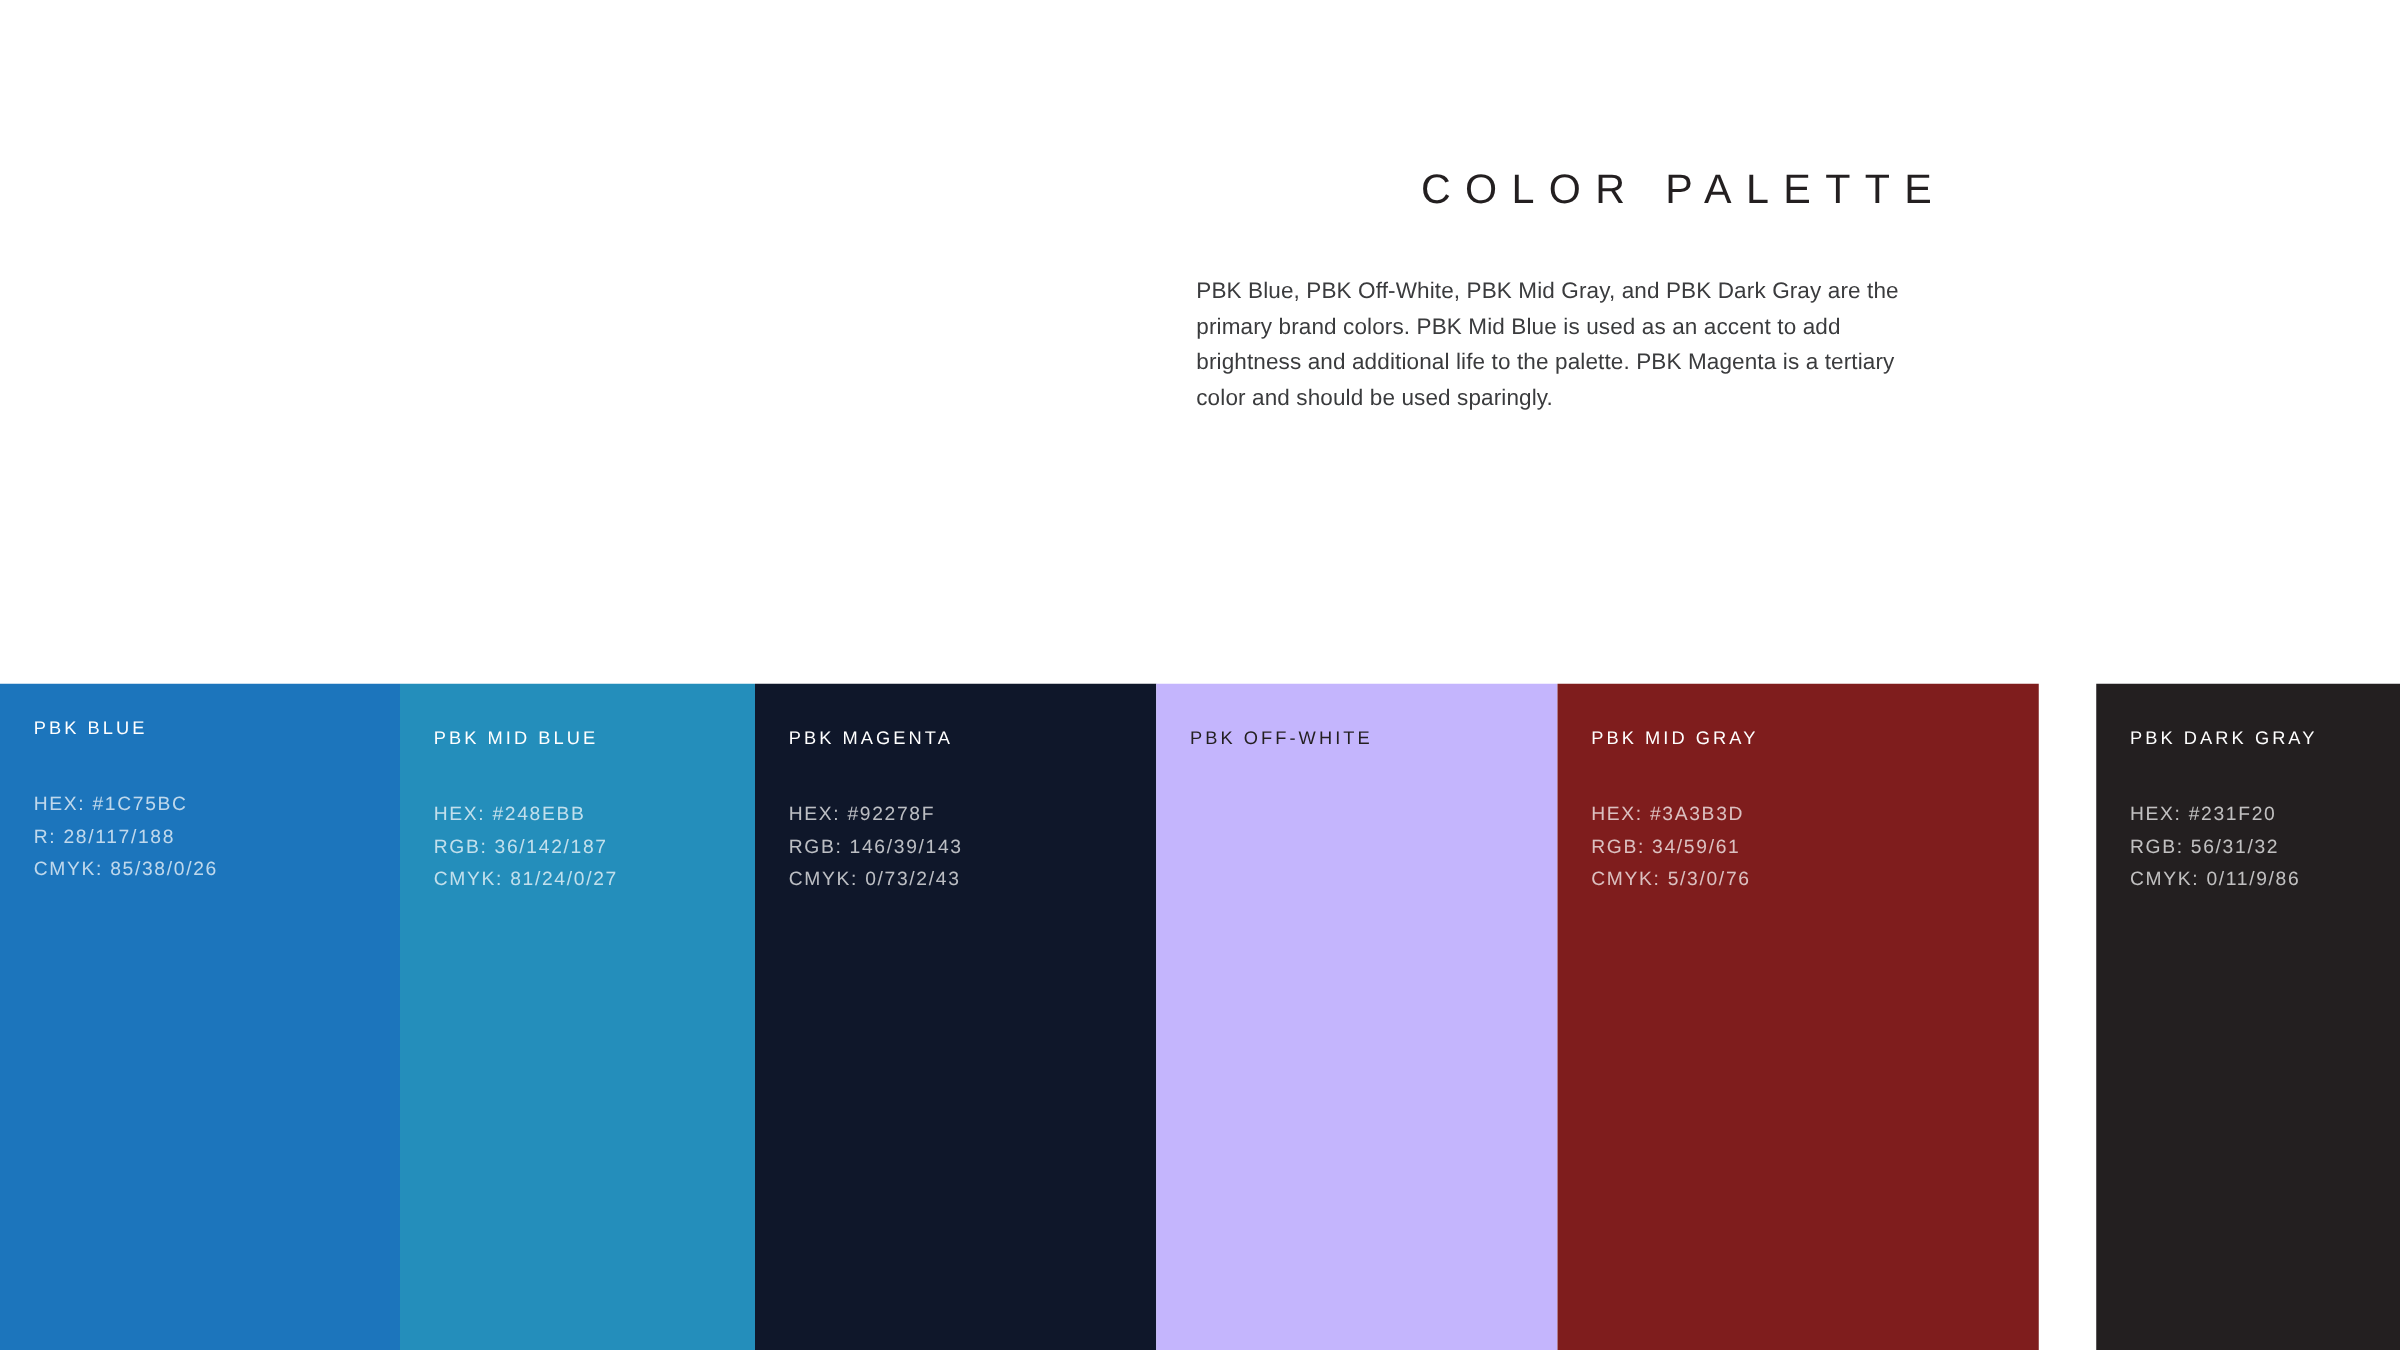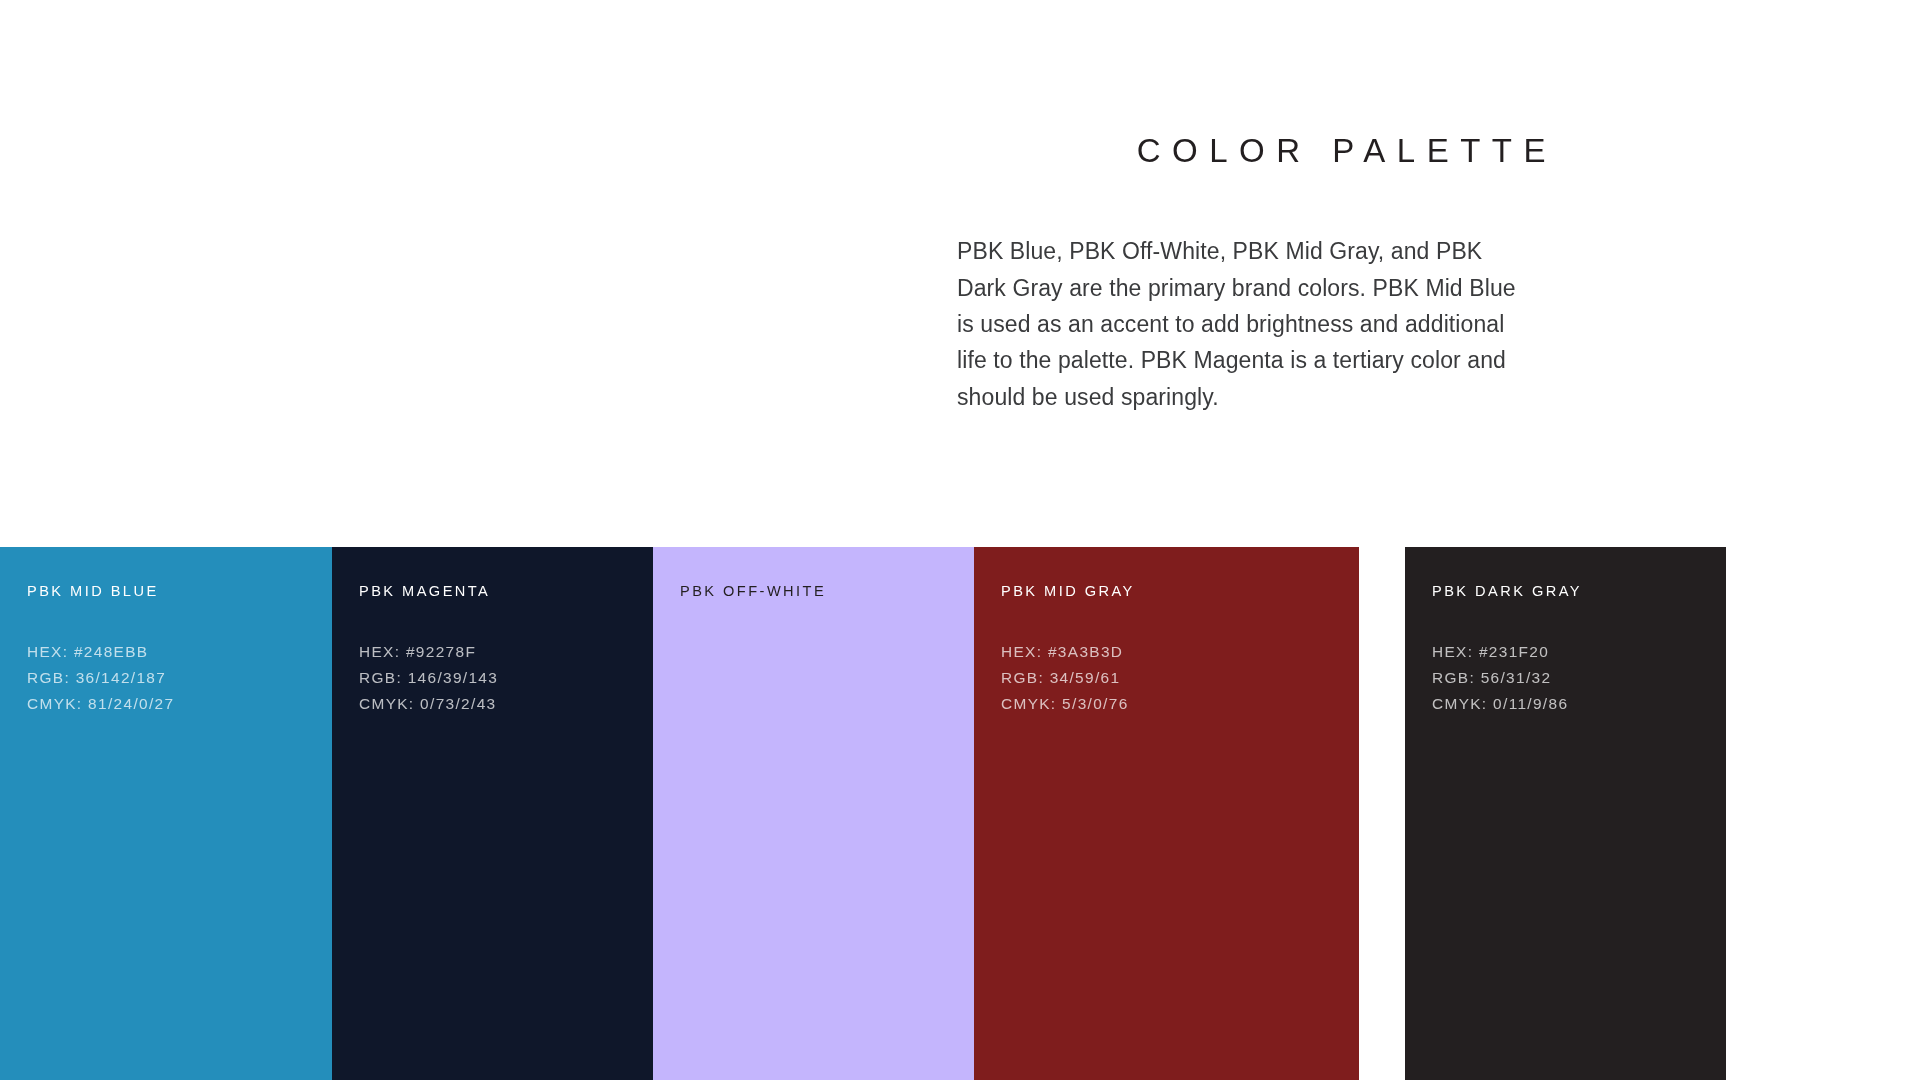--- a/index.html
+++ b/index.html
@@ -25,22 +25,22 @@
   .page-title {
     font-size:33px;
     font-weight:300;
     letter-spacing:11.5px;
     color:#231F20;
     white-space:nowrap;
     line-height:1.1;
     text-align:right;
   }
   .page-body {
-    margin-top:64px;
-    font-size:23px;
+    margin-top:49px;
+    font-size:18px;
     font-weight:400;
     line-height:1.58;
     color:#3A3B3D;
     letter-spacing:0.1px;
     width:578px;
   }
 
   
   .swatch-strip {
     position:absolute;
@@ -90,21 +90,31 @@
 <body>
 
 <div id="page">
 
   <div class="content-block">
     <h1 class="page-title">COLOR PALETTE</h1>
     <p class="page-body">PBK Blue, PBK Off-White, PBK Mid Gray, and PBK Dark Gray are the primary brand colors. PBK Mid Blue is used as an accent to add brightness and additional life to the palette. PBK Magenta is a tertiary color and should be used sparingly.</p>
   </div>
 
   <div class="swatch-strip">
-      <div class="swatch on-dark" style="background: rgb(36, 142, 187); width: 332px;">
+      <div class="swatch on-dark raised" style="background: rgb(28, 117, 188); width: 320px;">
+        <div class="swatch-inner">
+          <div class="swatch-name">PBK BLUE</div>
+          <div class="swatch-specs">
+            <div class="spec-line">HEX: #1C75BC</div>
+            <div class="spec-line">R: 28/117/188</div>
+            <div class="spec-line">CMYK: 85/38/0/26</div>
+          </div>
+        </div>
+      </div>
+      <div class="swatch on-dark" style="background: rgb(36, 142, 187); width: 284px;">
         <div class="swatch-inner">
           <div class="swatch-name">PBK MID BLUE</div>
           <div class="swatch-specs">
             <div class="spec-line">HEX: #248EBB</div>
             <div class="spec-line">RGB: 36/142/187</div>
             <div class="spec-line">CMYK: 81/24/0/27</div>
           </div>
         </div>
       </div>
       <div class="swatch on-dark" style="background: #0f172a; width: 321px;">

